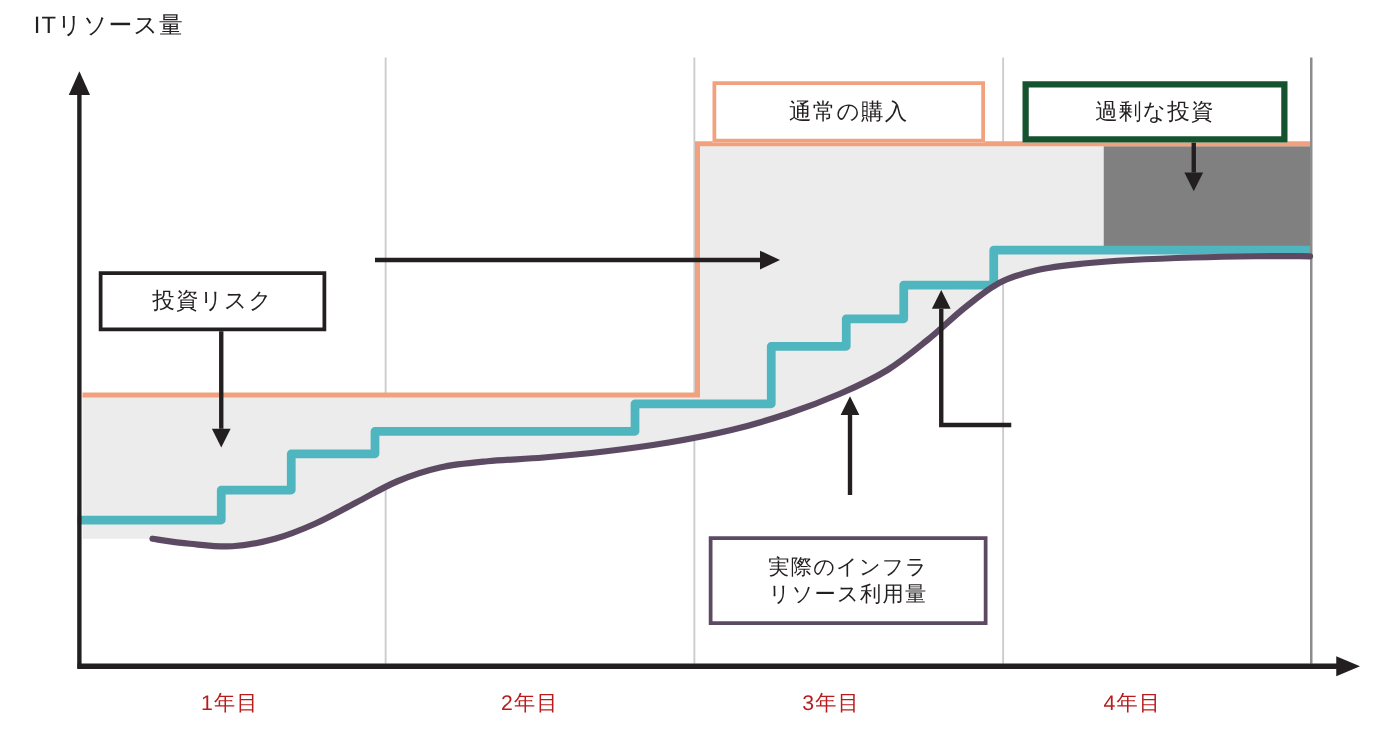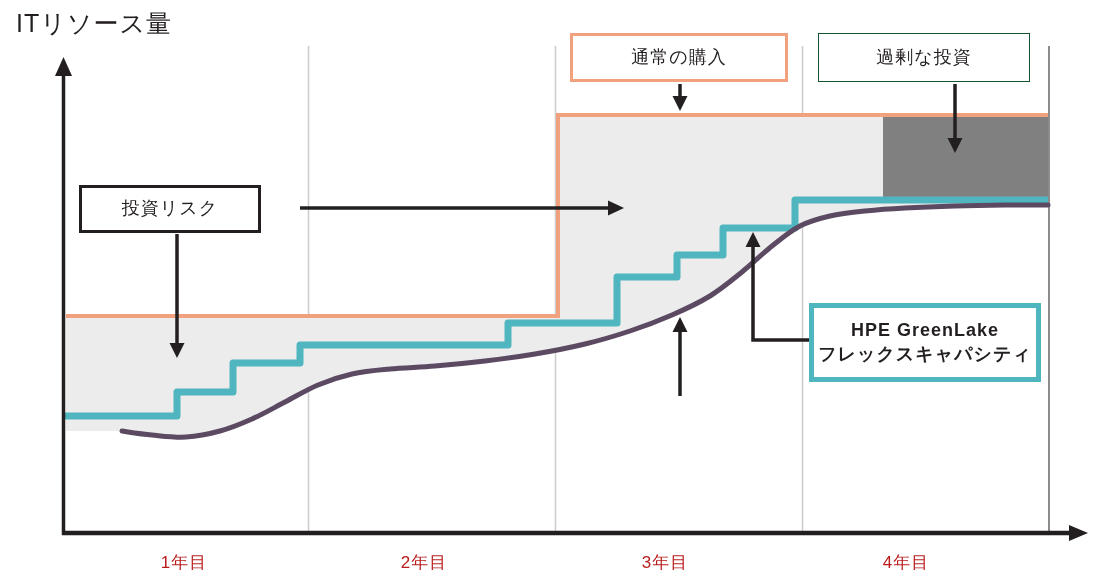--- a/index.html
+++ b/index.html
@@ -1,27 +1,27 @@
 <!DOCTYPE html>
 <html><head>
 <meta charset="utf-8">
 <style>
   html,body{margin:0;padding:0;background:#fff;}
   body{font-family:"Liberation Sans","DejaVu Sans",sans-serif;color:#231f20;}
   .stage{position:relative;width:1110px;height:583px;background:#fff;overflow:hidden;}
   .stage svg{position:absolute;left:0;top:0;}
   .ann-box{position:absolute;background:#fff;display:flex;flex-direction:column;justify-content:center;
            align-items:center;text-align:center;box-sizing:border-box;font-size:18px;line-height:1.28;
-           letter-spacing:1px;z-index:5;}
+           letter-spacing:1px;z-index:5;margin-top:32px;}
   .ann-box.orange{border:3px solid #f2a17e;}
-  .ann-box.gray{border:1px solid #14532d;}
+  .ann-box.gray{border:5px solid #14532d;}
   .ann-box.black{border:3px solid #231f20;}
   .ann-box.purple{border:3px solid #5c4a63;font-size:17px;}
   .ann-box.teal{border:5px solid #4fb6bf;font-weight:bold;}
-  .axis-title{position:absolute;left:16px;top:7px;font-size:25px;letter-spacing:1px;z-index:4;}
+  .axis-title{position:absolute;left:27px;top:7px;font-size:19px;letter-spacing:1px;z-index:4;}
   .x-label{position:absolute;top:551px;transform:translateX(-50%);font-size:17px;color:#b91c1c;
            letter-spacing:1px;z-index:4;}
 </style>
 </head>
 <body>
 
 <div class="stage">
 
   <svg width="1110" height="583" viewBox="0 0 1110 583">
 
@@ -76,19 +76,19 @@
   </div>
 
   <div class="ann-box gray" style="left:818px;top:33px;width:212px;height:49px">
     <span>過剰な投資</span>
   </div>
 
   <div class="ann-box black" style="left:79px;top:185px;width:182px;height:48px">
     <span>投資リスク</span>
   </div>
 
+  <div class="ann-box purple" style="left:567px;top:397px;width:223px;height:71px">
+    <span>実際のインフラ</span>
+    <span>リソース利用量</span>
+  </div>
 
-  <div class="ann-box teal" style="left:809px;top:303px;width:232px;height:79px">
-    <span>HPE GreenLake</span>
-    <span>フレックスキャパシティ</span>
-  </div>
 
 </div>
 
 </body></html>

